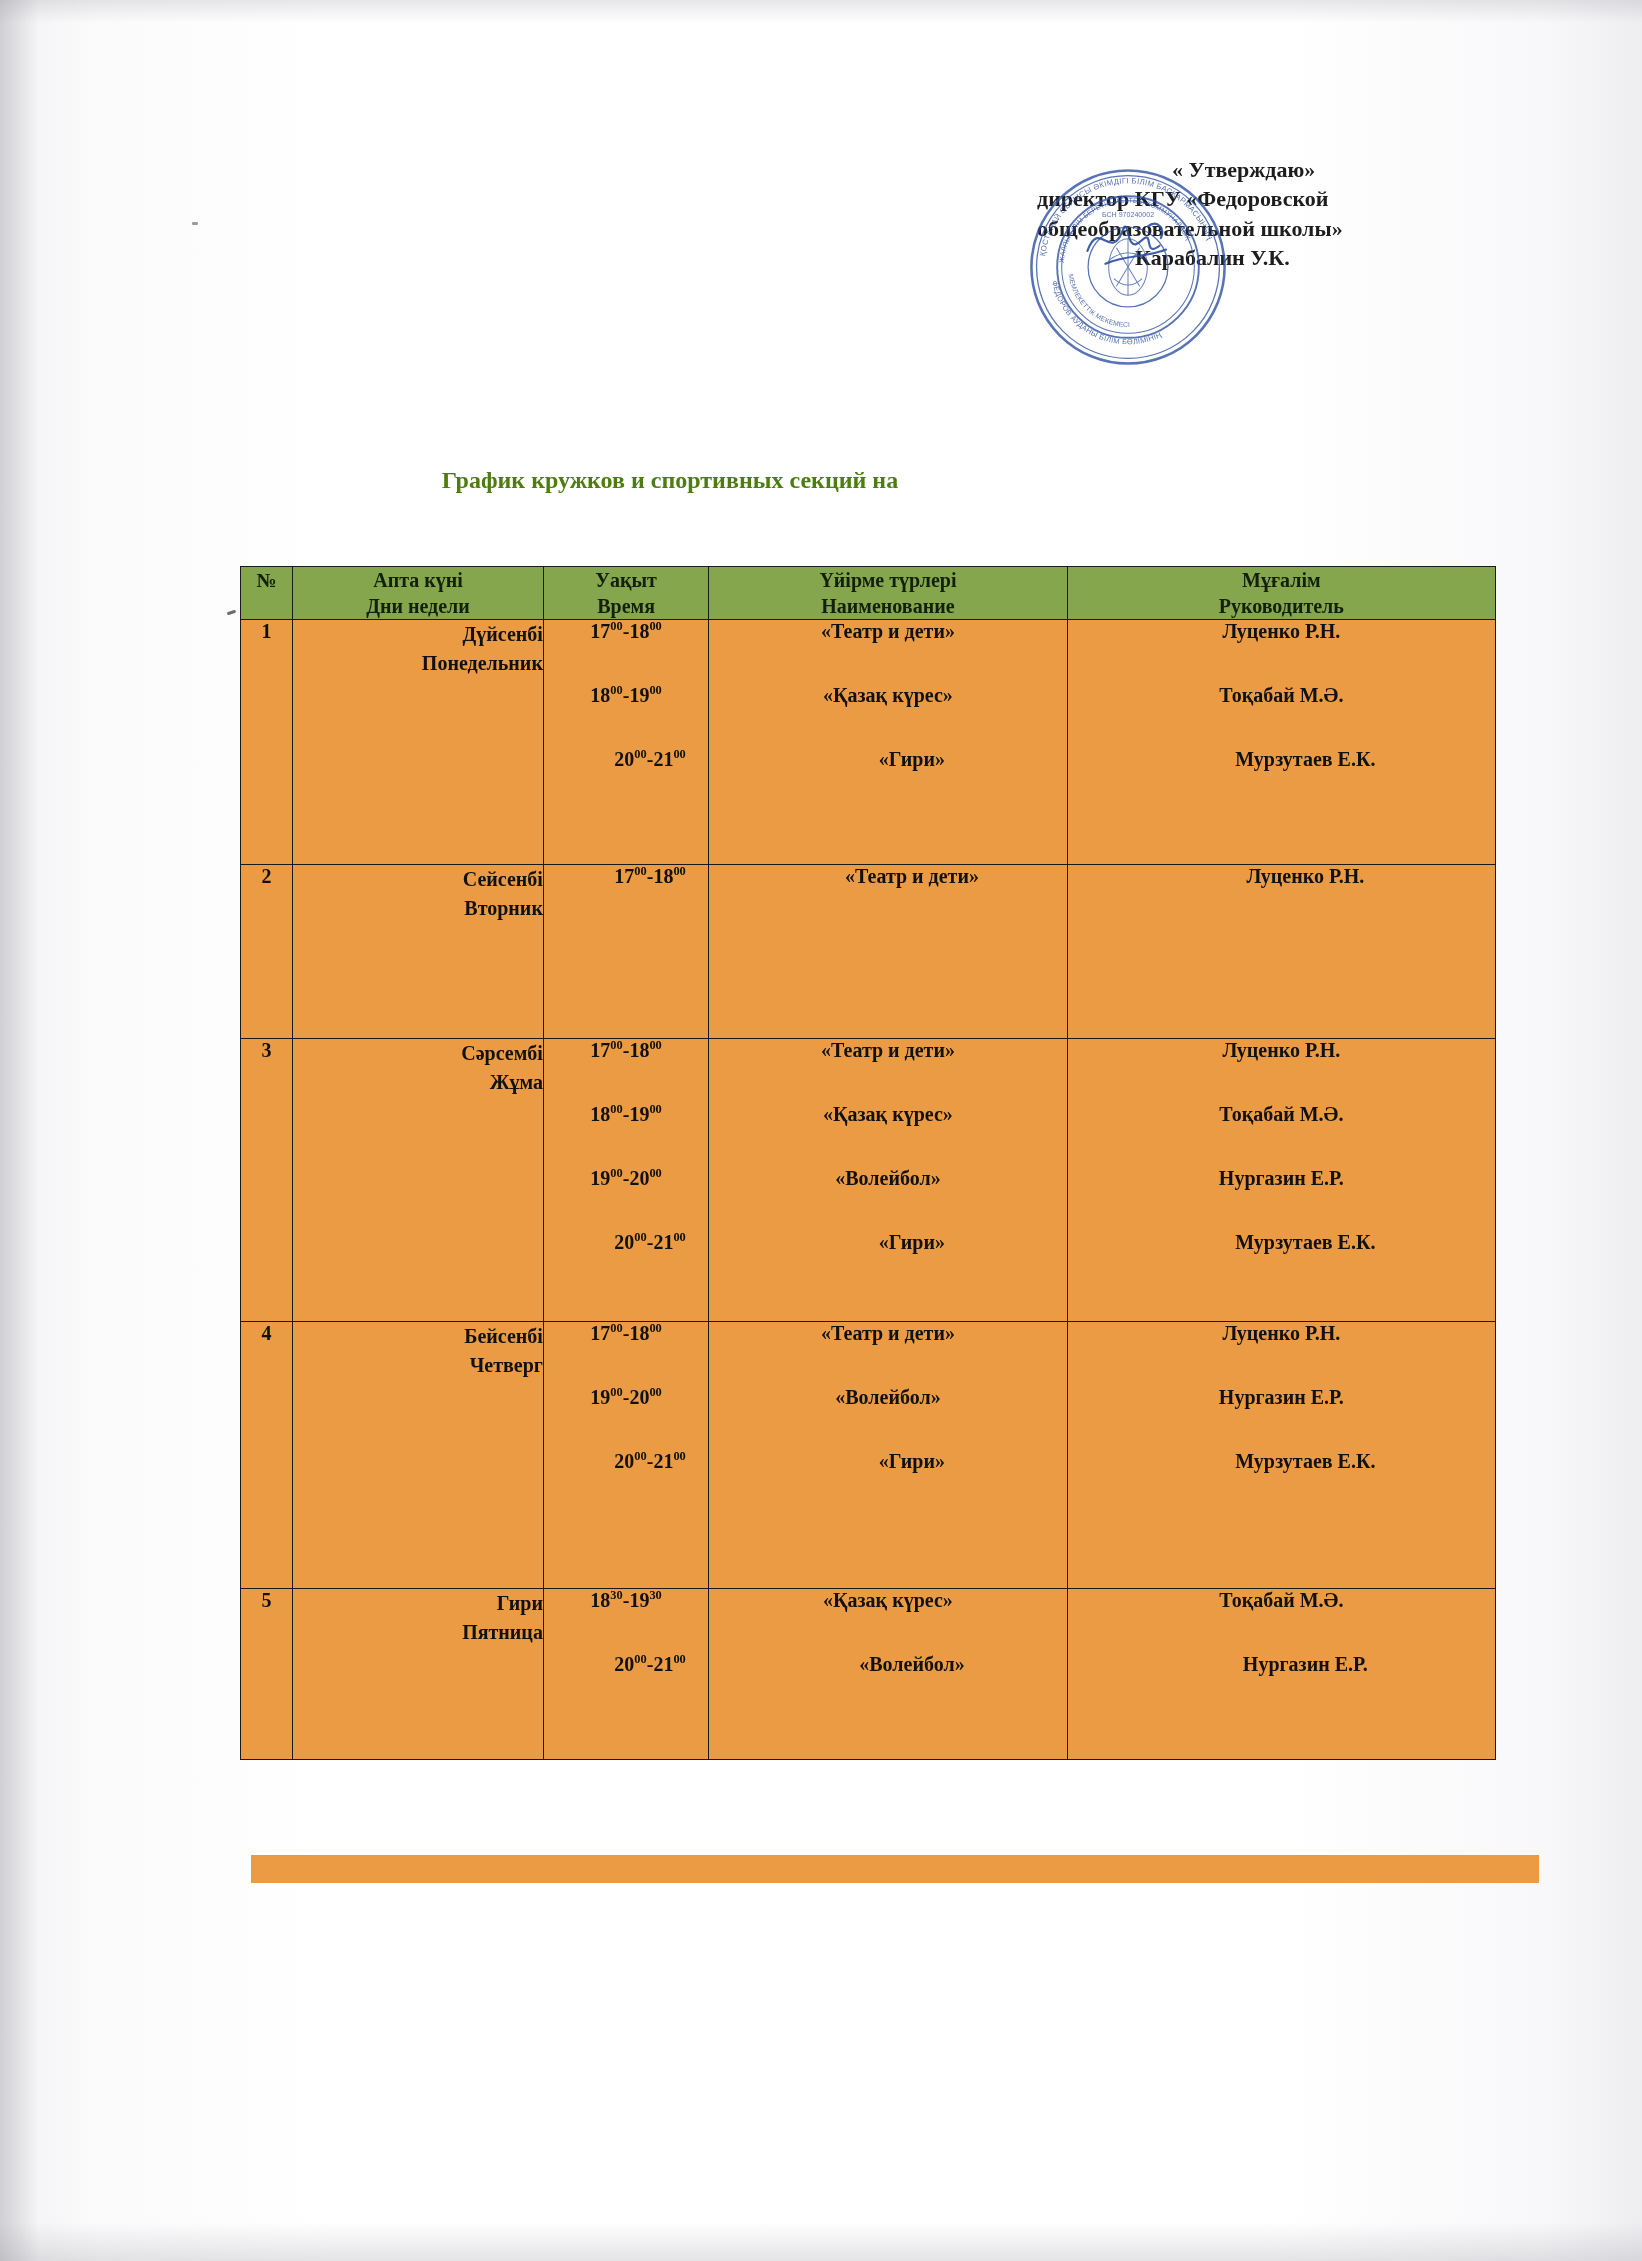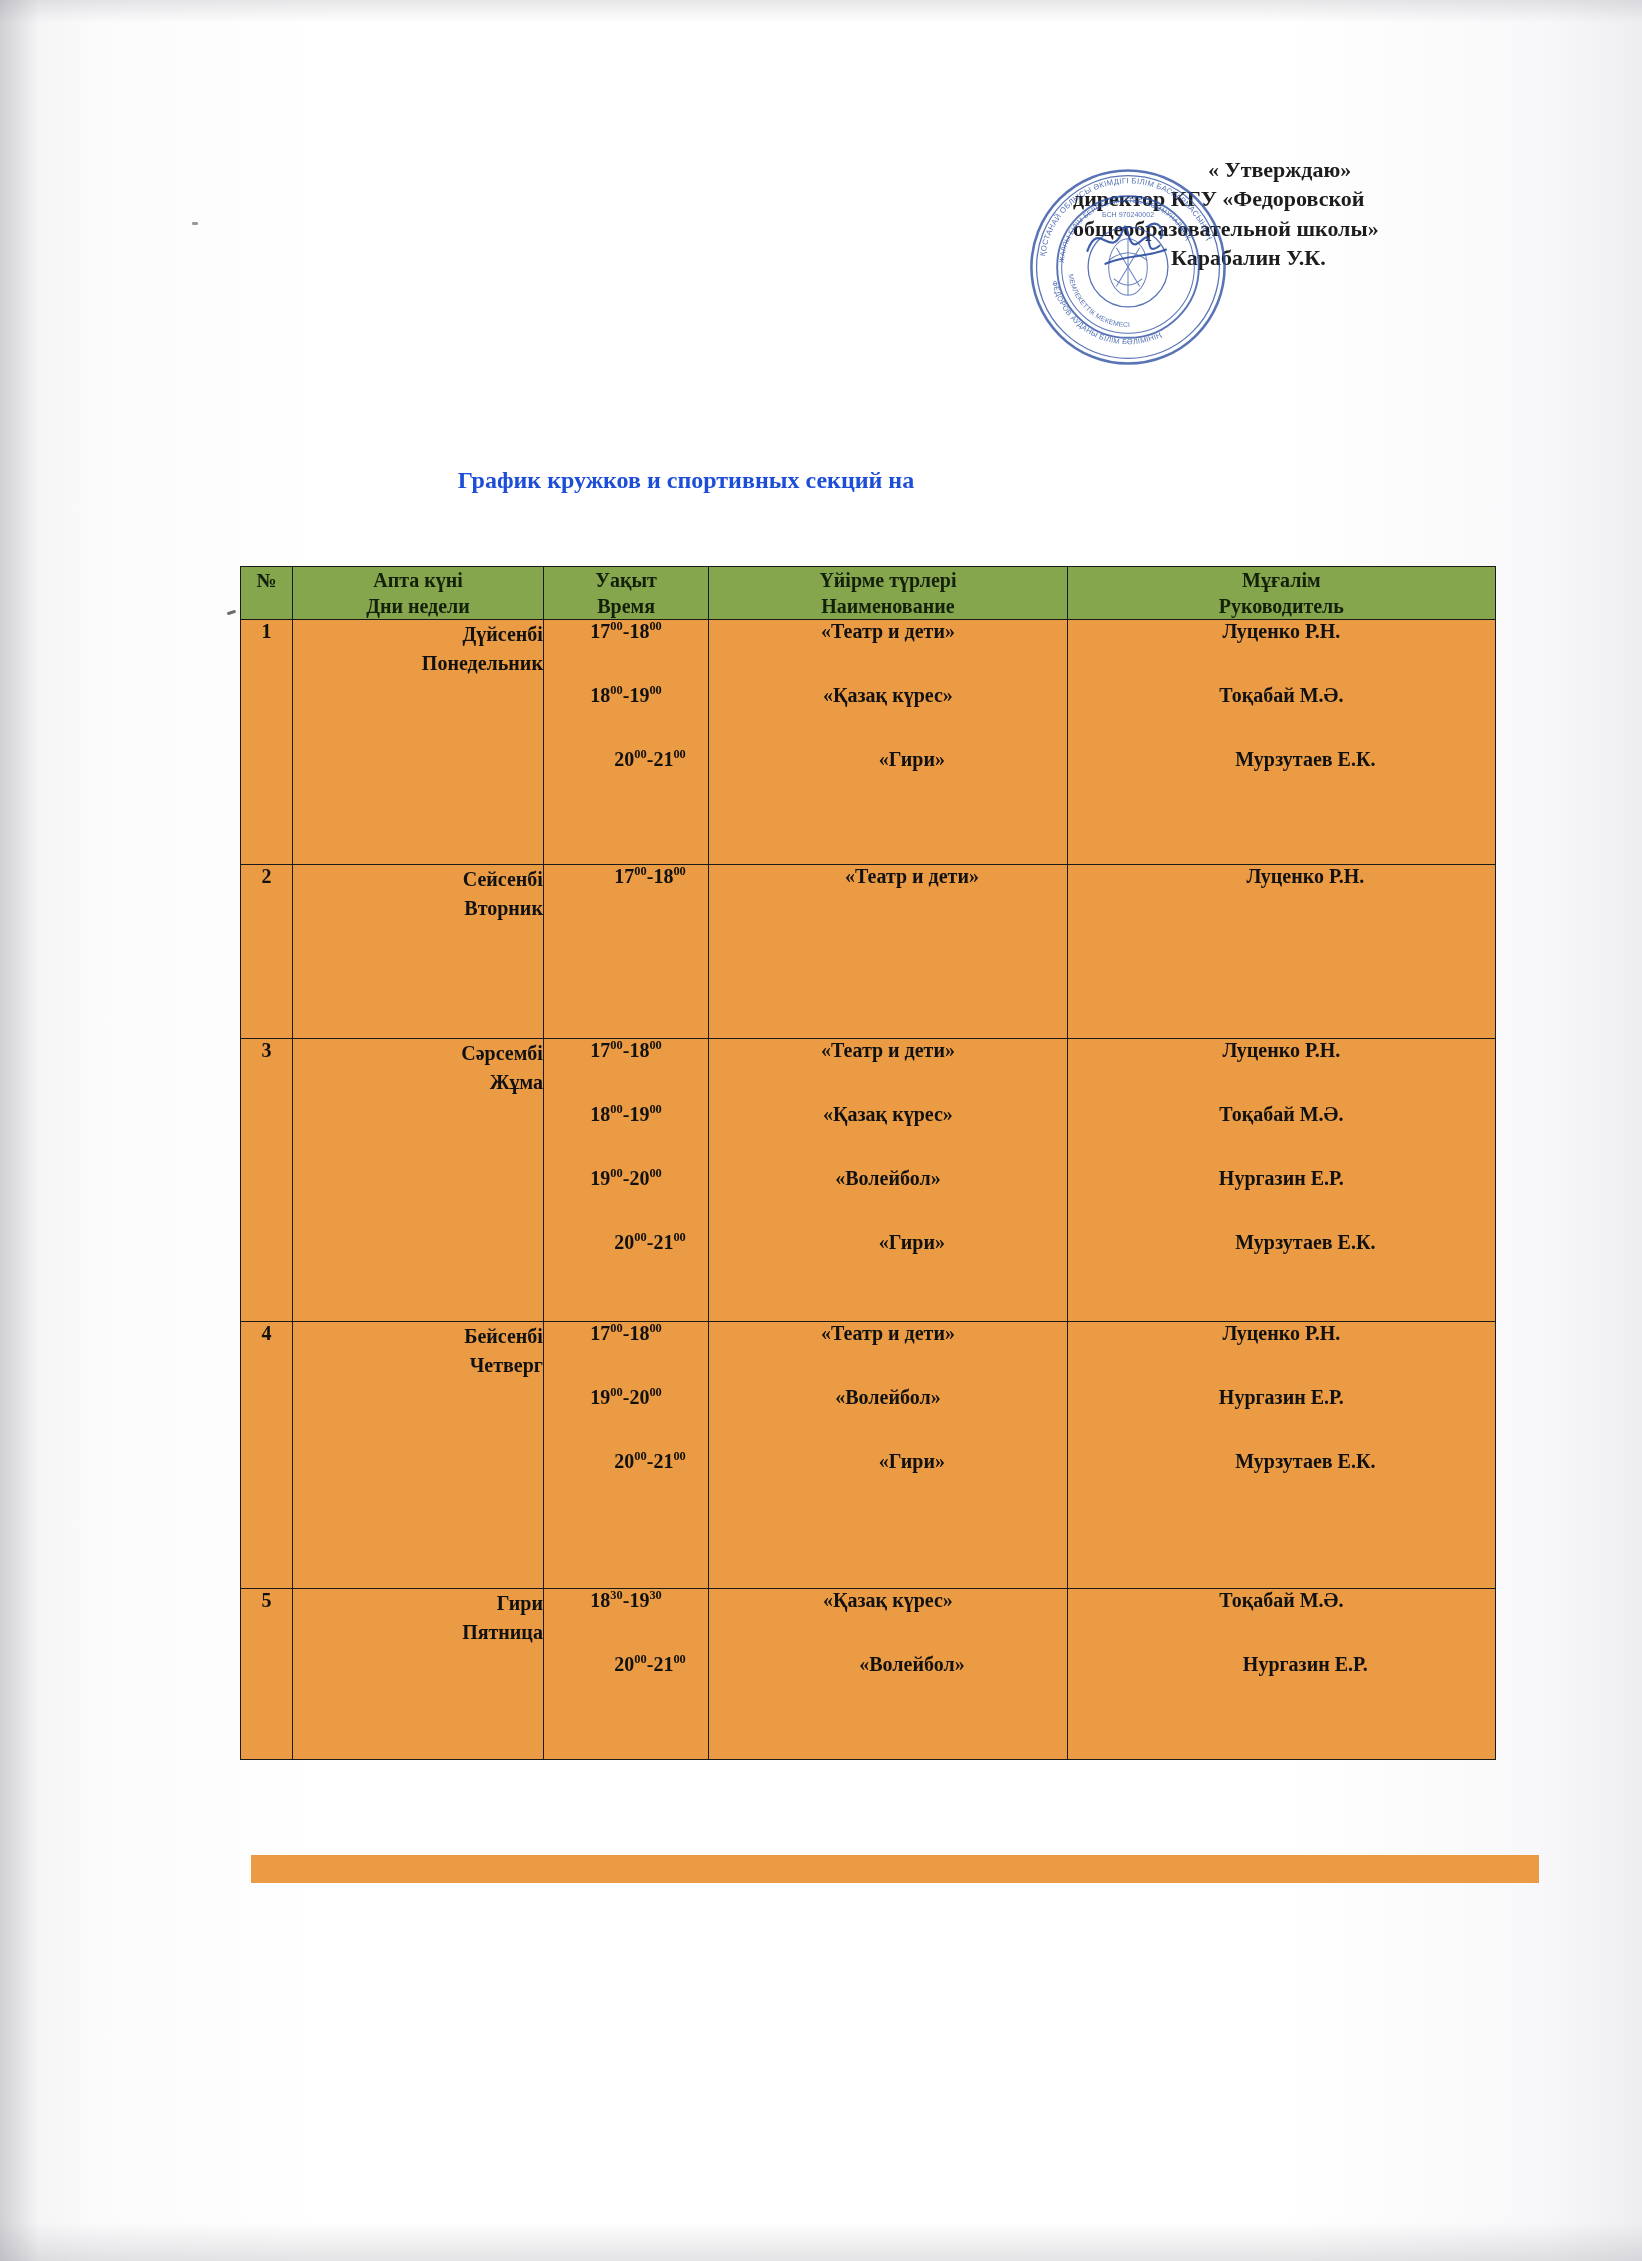--- a/index.html
+++ b/index.html
@@ -37,21 +37,21 @@
   .scan-shadow-bottom {
     position: absolute;
     left: 0; right: 0; bottom: 0;
     height: 39px;
     background: linear-gradient(0deg, rgba(120,120,130,0.20), rgba(255,255,255,0));
   }
 
   
   .approval {
     position: absolute;
-    left: 1073px;
+    left: 1037px;
     top: 155px;
     width: 490px;
     font-size: 22px;
     font-weight: 700;
     color: #1d1d1d;
     line-height: 1.34;
     text-align: left;
   }
   .approval .line-1 { padding-left: 135px; }
   .approval .line-4 { padding-left: 98px; }
@@ -69,23 +69,22 @@
 
   
   .doc-title {
     position: absolute;
     left: 0;
     top: 463px;
     width: 1340px;
     text-align: center;
     font-size: 24px;
     font-weight: 700;
-    color: #1d4ed8;
+    color: #4d7c0f;
     line-height: 1.42;
-    margin-left: 16px;
   }
   .doc-title .t2 { display: block; }
 
   
   .sched-wrap {
     position: absolute;
     left: 240px;
     top: 566px;
     width: 1256px;
   }

